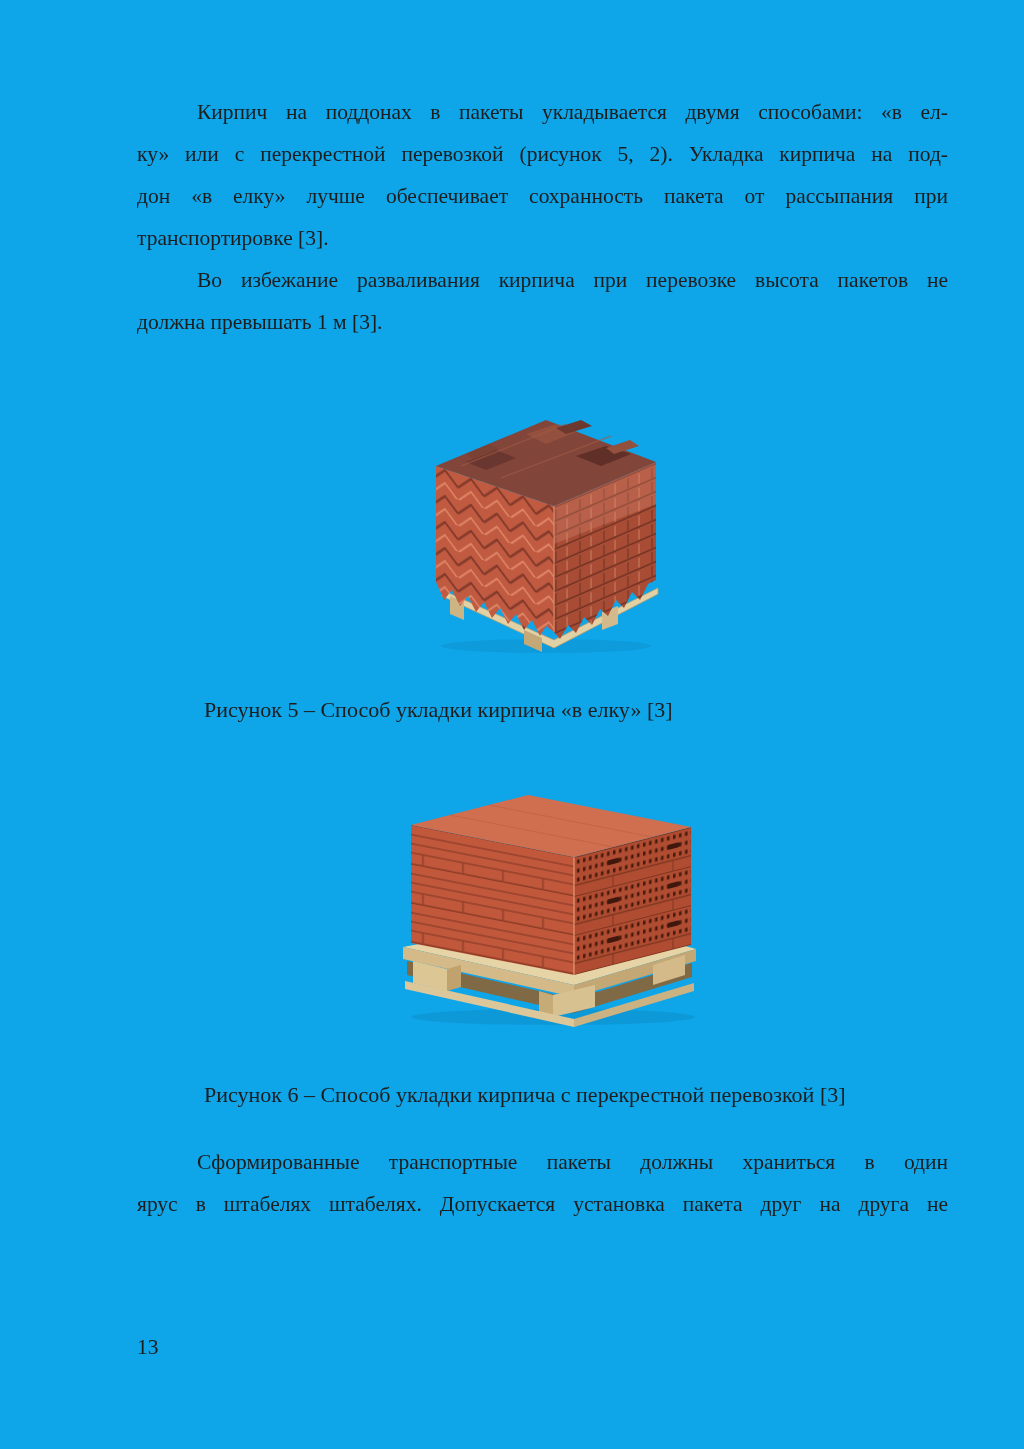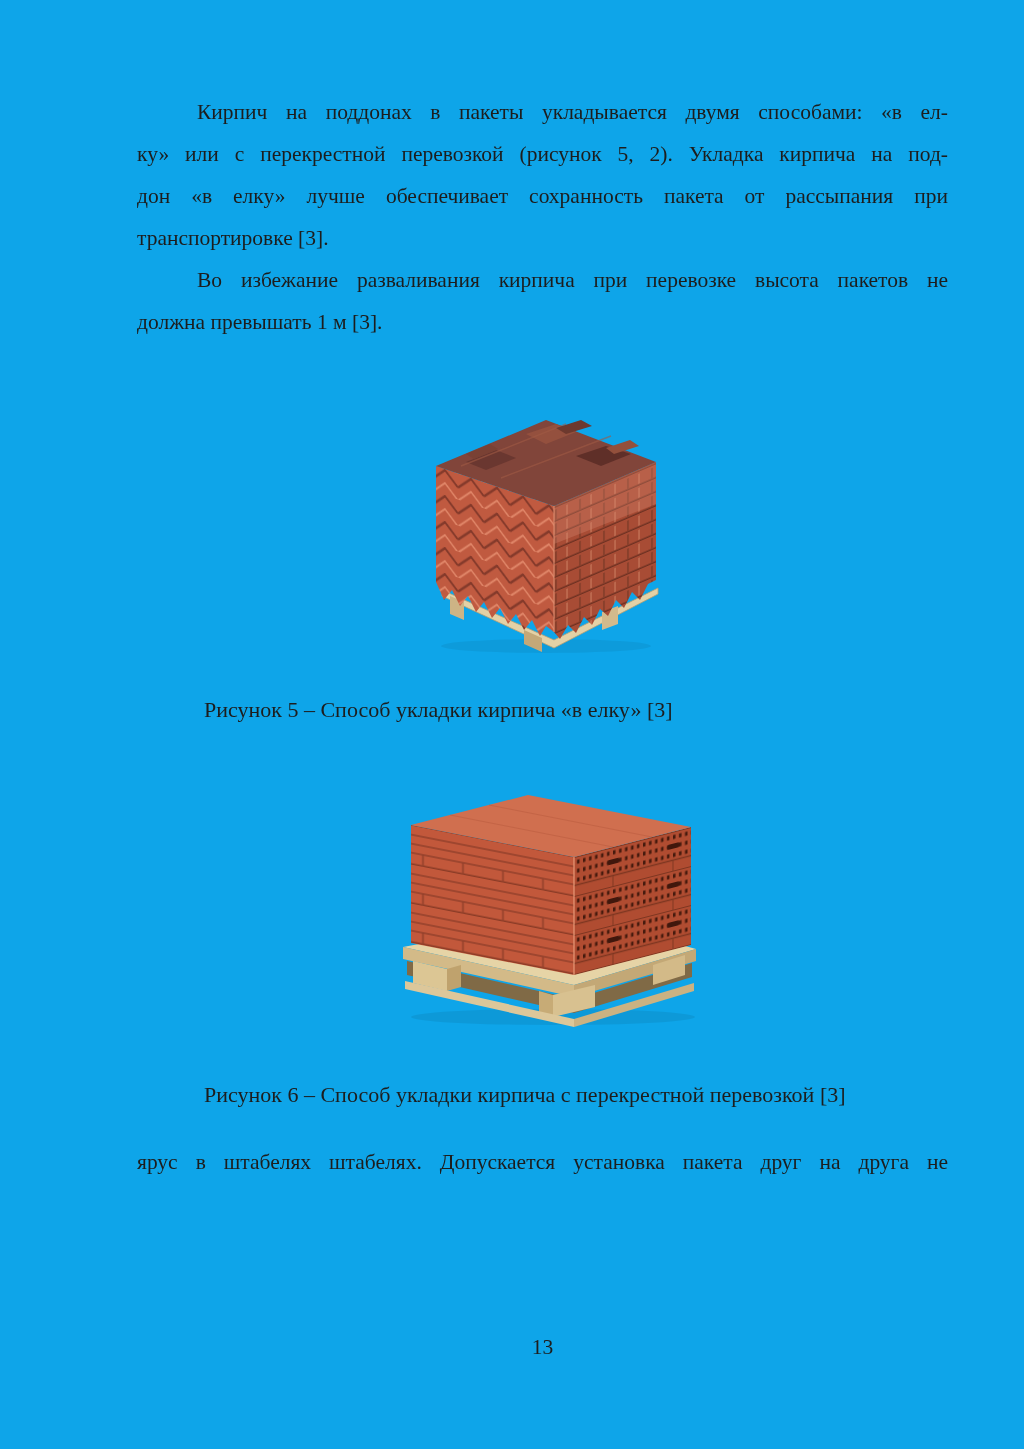--- a/index.html
+++ b/index.html
@@ -38,21 +38,21 @@
 
   .fig { position: absolute; margin: 0; padding: 0; }
   .fig svg { display: block; }
 
   .pagenum {
     position: absolute;
     left: 137px; width: 811px;
     top: 1326px;
     height: 42px; line-height: 42px;
     font-size: 21.5px;
-    text-align: center;
+    text-align: left;
   }
 </style>
 </head>
 <body>
 
 <div class="page">
 
   <div class="textcol" style="top:91px">
     <div class="pline indent">Кирпич на поддонах в пакеты укладывается двумя способами: «в ел-</div>
     <div class="pline">ку» или с перекрестной перевозкой (рисунок 5, 2). Укладка кирпича на под-</div>
@@ -168,18 +168,19 @@
         <path d="M47 30 L210 62 M86 20 L249 52" stroke="#b85a3e" stroke-width="1" opacity="0.5" fill="none"></path>
 
         <path d="M171 72 L171 190" stroke="#e89a78" stroke-width="1.4" opacity="0.85"></path>
       </g>
     </svg>
   </figure>
 
   <div class="caption" style="top:1074px">Рисунок 6 – Способ укладки кирпича с перекрестной перевозкой [3]</div>
 
   <div class="textcol" style="top:1141px">
+    <div class="pline indent">Сформированные транспортные пакеты должны храниться в один</div>
     <div class="pline">ярус в штабелях штабелях. Допускается установка пакета друг на друга не</div>
   </div>
 
   <div class="pagenum">13</div>
 
 </div>
 
 </body></html>

